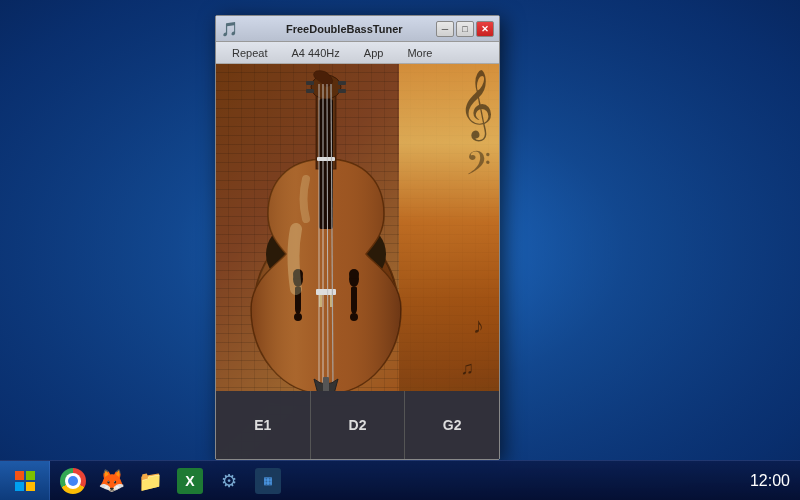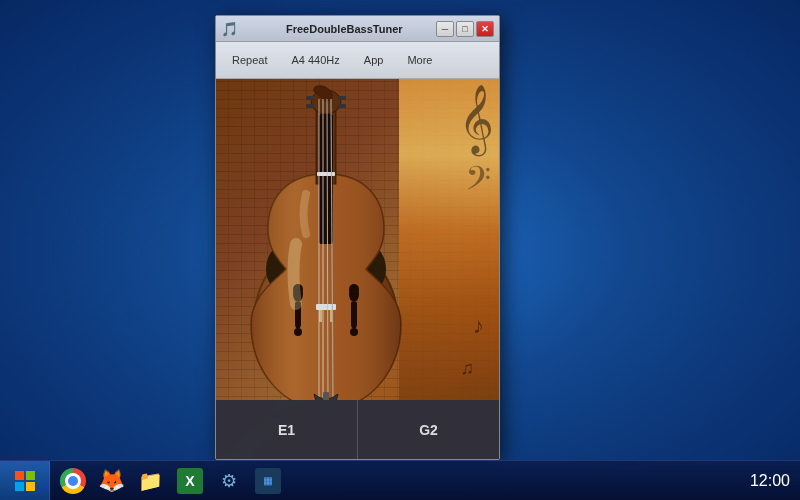--- a/index.html
+++ b/index.html
@@ -140,21 +140,21 @@
       background: linear-gradient(to bottom, #e8e8e8, #d0d0d0);
     }
 
     .tb-btn.close-btn {
       background: linear-gradient(to bottom, #e84040, #c82020);
       color: white;
       font-weight: bold;
     }
 
     .menu-bar {
-      height: 37px;
+      height: 22px;
       background: linear-gradient(to bottom, #e0e4ec 0%, #ccd0d8 100%);
       border-bottom: 1px solid #aaa;
       display: flex;
       align-items: center;
       padding: 0 5px;
       flex-shrink: 0;
       gap: 2px;
     }
 
     .menu-item {
@@ -247,21 +247,21 @@
       width: 180px;
       height: 340px;
     }
 
     
     .string-buttons {
       position: absolute;
       bottom: 0;
       left: 0;
       right: 0;
-      height: 59px;
+      height: 68px;
       display: flex;
       background: rgba(30,30,30,0.9);
     }
 
     .string-btn {
       flex: 1;
       display: flex;
       align-items: center;
       justify-content: center;
       font-size: 14px;
@@ -418,20 +418,21 @@
             <stop offset="0%" stop-color="rgba(0,0,0,0.2)"></stop>
             <stop offset="50%" stop-color="rgba(255,180,80,0.1)"></stop>
             <stop offset="100%" stop-color="rgba(0,0,0,0.2)"></stop>
           </linearGradient>
         </defs>
       </svg>
     </div>
 
     <div class="string-buttons">
       <div class="string-btn">E1</div>
+      <div class="string-btn">D2</div>
       <div class="string-btn">G2</div>
     </div>
 
   </div>
 </div>
 
 <div class="taskbar">
 
   <div class="taskbar-start">
     <svg viewBox="0 0 24 24">

